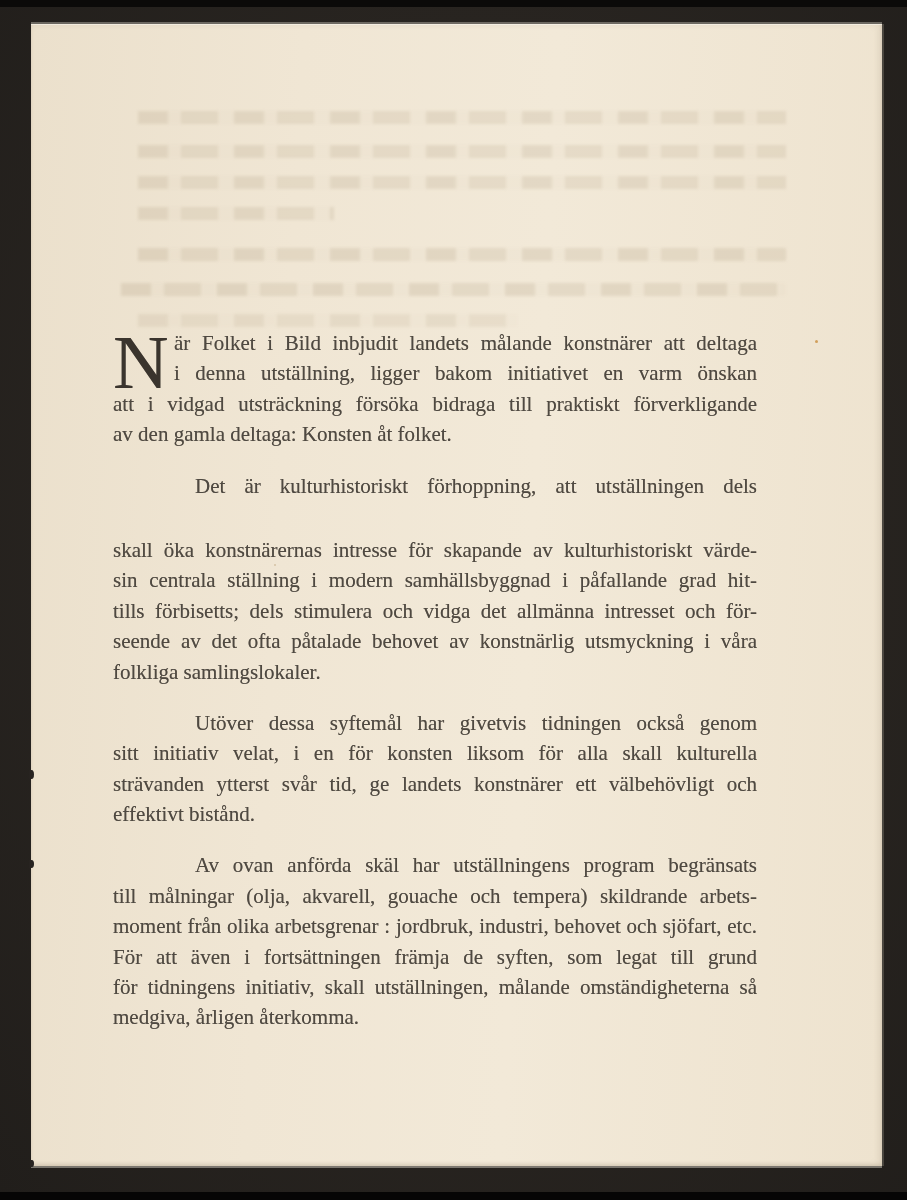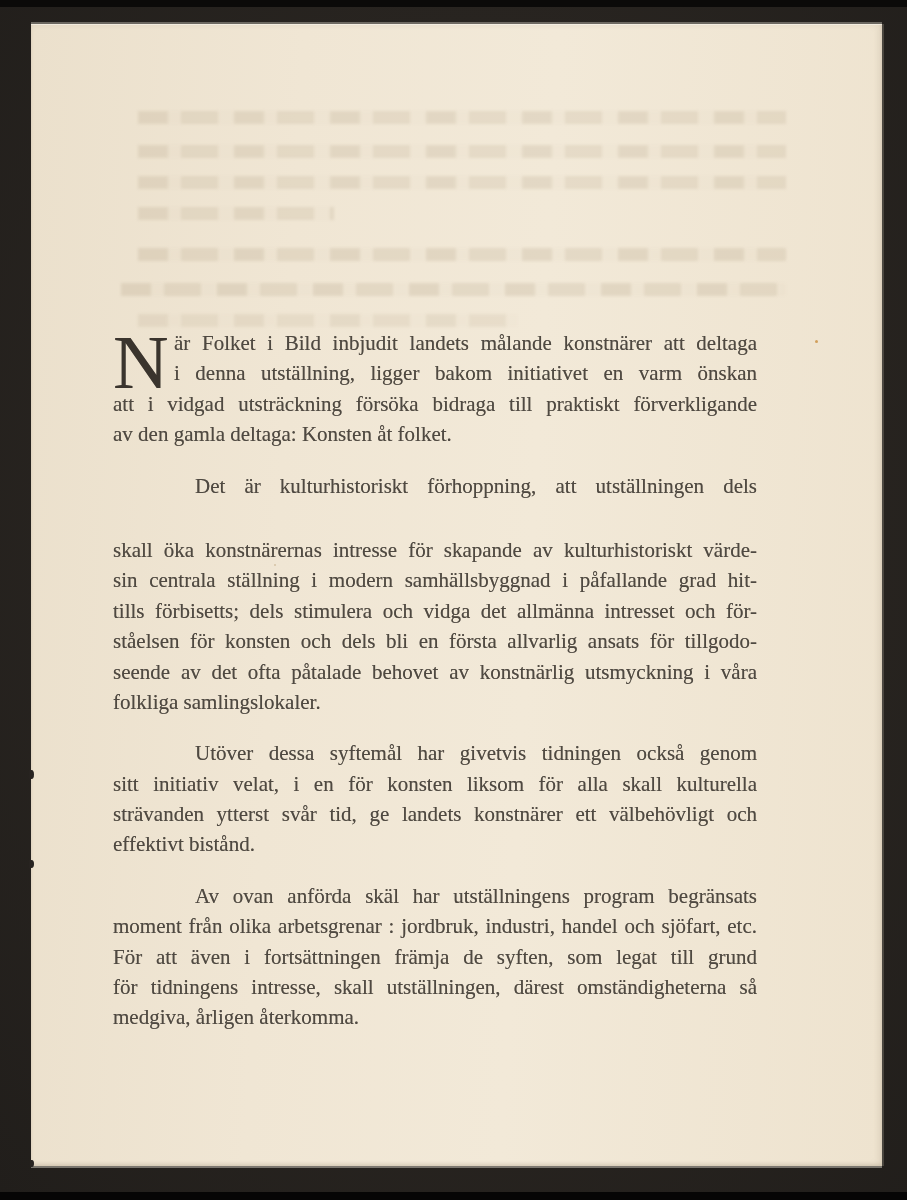--- a/index.html
+++ b/index.html
@@ -109,34 +109,34 @@
           <div class="line first" style="white-space: normal;">är Folket i Bild inbjudit landets målande konstnärer att deltaga</div>
           <div class="line" style="white-space: normal;">i denna utställning, ligger bakom initiativet en varm önskan</div>
           <div class="line" style="white-space: normal;">att i vidgad utsträckning försöka bidraga till praktiskt förverkligande</div>
           <div class="line last" style="white-space: normal;">av den gamla deltaga: Konsten åt folket.</div>
         </div>
         <div class="para indent">
           <div class="line first" style="white-space: normal;">Det är kulturhistoriskt förhoppning, att utställningen dels</div>
           <div class="line" style="white-space: normal; margin-top: 34px;">skall öka konstnärernas intresse för skapande av kulturhistoriskt värde-</div>
           <div class="line" style="white-space: normal;">sin centrala ställning i modern samhällsbyggnad i påfallande grad hit-</div>
           <div class="line" style="white-space: normal;">tills förbisetts; dels stimulera och vidga det allmänna intresset och för-</div>
-          <div class="line" style="white-space: normal;">ståelsen för konsten och dels bli en första allvarlig ansats för tillgodo-</div>
           <div class="line" style="white-space: normal;">seende av det ofta påtalade behovet av konstnärlig utsmyckning i våra</div>
           <div class="line last" style="white-space: normal;">folkliga samlingslokaler.</div>
         </div>
         <div class="para indent">
           <div class="line first" style="white-space: normal;">Utöver dessa syftemål har givetvis tidningen också genom</div>
           <div class="line" style="white-space: normal;">sitt initiativ velat, i en för konsten liksom för alla skall kulturella</div>
           <div class="line" style="white-space: normal;">strävanden ytterst svår tid, ge landets konstnärer ett välbehövligt och</div>
           <div class="line last" style="white-space: normal;">effektivt bistånd.</div>
         </div>
         <div class="para indent">
           <div class="line first" style="white-space: normal;">Av ovan anförda skäl har utställningens program begränsats</div>
-          <div class="line" style="white-space: normal;">moment från olika arbetsgrenar : jordbruk, industri, handel och sjöfart, etc.</div>
+          <div class="line" style="white-space: normal;">till målningar (olja, akvarell, gouache och tempera) skildrande arbets-</div>
+          <div class="line" style="white-space: normal;">moment från olika arbetsgrenar : jordbruk, industri, behovet och sjöfart, etc.</div>
           <div class="line" style="white-space: normal;">För att även i fortsättningen främja de syften, som legat till grund</div>
-          <div class="line" style="white-space: normal;">för tidningens intresse, skall utställningen, därest omständigheterna så</div>
+          <div class="line" style="white-space: normal;">för tidningens initiativ, skall utställningen, målande omständigheterna så</div>
           <div class="line last" style="white-space: normal;">medgiva, årligen återkomma.</div>
         </div>
       </div>
   </div>
 
   <div class="band-bottom"></div>
 </div>
 
 </body></html>

